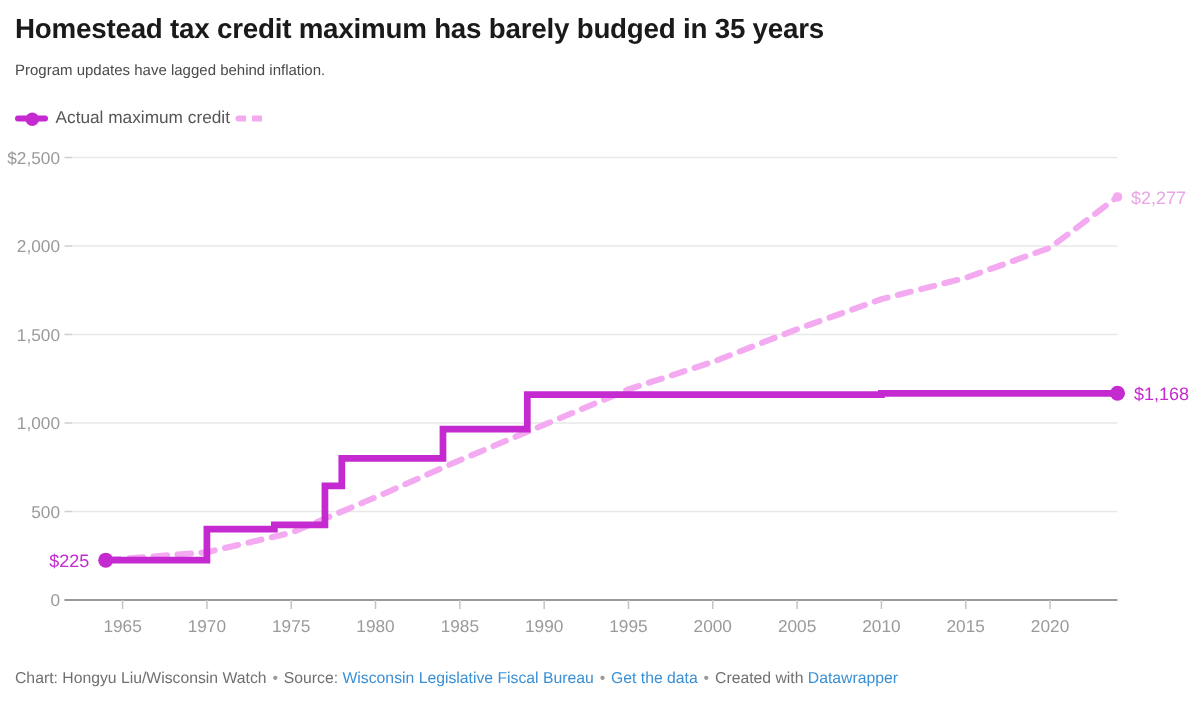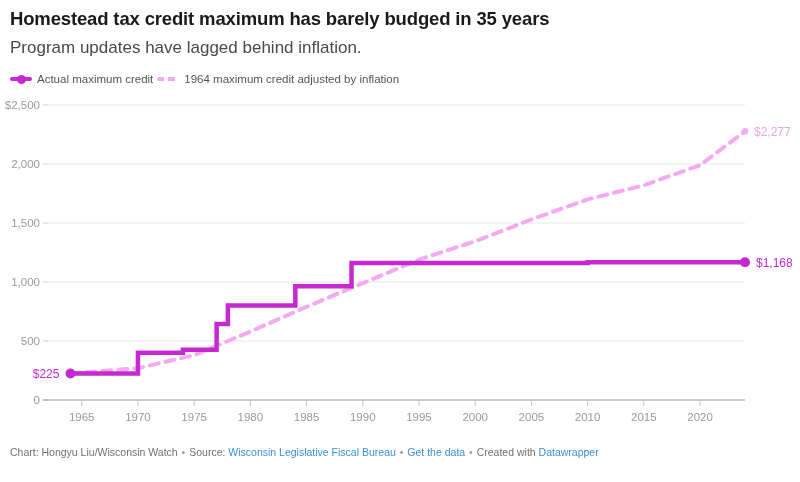--- a/index.html
+++ b/index.html
@@ -31,21 +31,21 @@
     font-weight: bold;
     color: #1a1a1a;
     letter-spacing: -0.15px;
     line-height: 22px;
     white-space: nowrap;
   }
   .chart-subtitle {
     position: absolute;
     left: 10px;
     top: 40px;
-    font-size: 17px;
+    font-size: 10px;
     font-weight: normal;
     color: #4a4a4a;
     line-height: 16px;
     white-space: nowrap;
   }
   .legend {
     position: absolute;
     left: 10px;
     top: 71px;
     display: flex;
@@ -143,21 +143,20 @@
   <div class="chart-title">Homestead tax credit maximum has barely budged in 35 years</div>
   <div class="chart-subtitle">Program updates have lagged behind inflation.</div>
 
   <div class="legend">
     <div class="legend-item">
       <span class="legend-swatch-solid"></span>
       <span class="legend-label">Actual maximum credit</span>
     </div>
     <div class="legend-item">
       <span class="legend-swatch-dashed"></span>
-      <span class="legend-label">1964 maximum credit adjusted by inflation</span>
     </div>
   </div>
 
   <div class="plot-wrap">
     <svg class="plot-svg" id="plot-svg" width="800" height="340" viewBox="0 0 800 340">
       <g id="gridlines">
           <line x1="43" y1="308" x2="48" y2="308" stroke="#cfcfcf" stroke-width="1"></line>
           <line x1="48" y1="249" x2="745" y2="249" stroke="#e8e8e8" stroke-width="1"></line>
           <line x1="43" y1="249" x2="48" y2="249" stroke="#cfcfcf" stroke-width="1"></line>
           <line x1="48" y1="190" x2="745" y2="190" stroke="#e8e8e8" stroke-width="1"></line>

